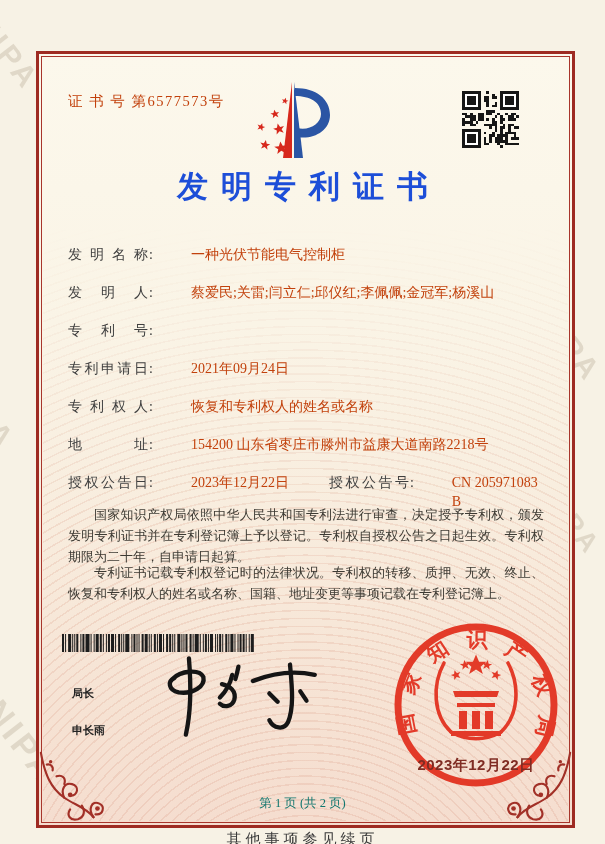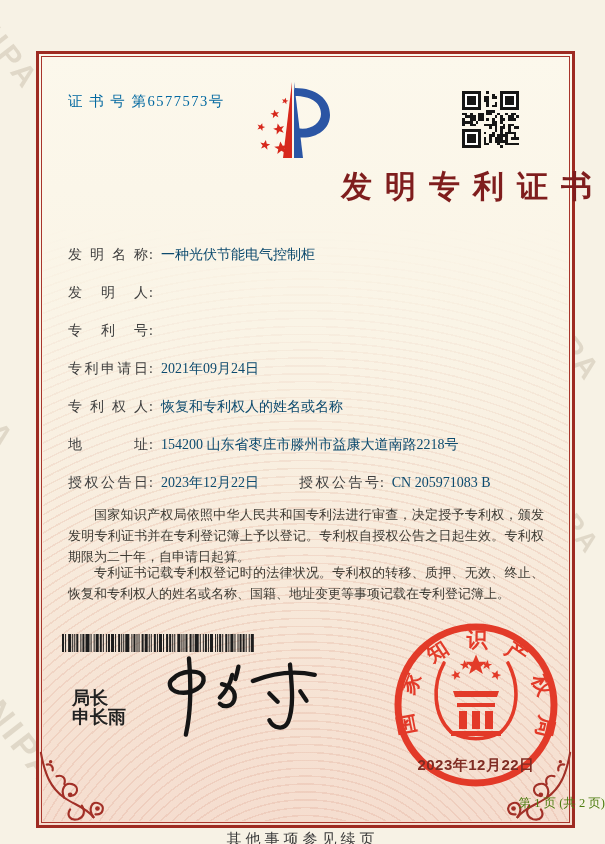--- a/index.html
+++ b/index.html
@@ -24,47 +24,47 @@
   .frame-inner{position:absolute;inset:2px;border:1px solid #a8352b;}
   .waves{position:absolute;inset:4px;pointer-events:none;
          background:repeating-radial-gradient(ellipse 140% 95% at 50% 118%,
             rgba(203,114,88,0.14) 0 1.5px, rgba(0,0,0,0) 1.5px 8px);
          -webkit-mask-image:linear-gradient(180deg,transparent 0%,transparent 22%,#000 62%);
          mask-image:linear-gradient(180deg,transparent 0%,transparent 22%,#000 62%);}
   .corner{position:absolute;width:78px;height:78px;color:#a23027;}
   .corner.br{right:-2px;bottom:-2px;}
   .corner.bl{left:-2px;bottom:-2px;transform:scaleX(-1);}
   
-  .cert-no{position:absolute;left:68px;top:92px;font-size:14.5px;letter-spacing:1.5px;color:#0369a1;}
+  .cert-no{position:absolute;left:68px;top:92px;font-size:14.5px;letter-spacing:1.5px;color:#c2410c;}
   .logo{position:absolute;left:252px;top:74px;width:90px;height:88px;}
   .qr{position:absolute;left:462px;top:91px;width:57px;height:57px;}
-  .title{position:absolute;left:0;right:0;top:166px;text-align:right;
-         font-size:31px;font-weight:700;color:#7f1d1d;letter-spacing:13px;text-indent:13px;}
+  .title{position:absolute;left:0;right:0;top:166px;text-align:center;
+         font-size:31px;font-weight:700;color:#1d4ed8;letter-spacing:13px;text-indent:13px;}
   
   .rows{position:absolute;left:68px;top:245px;width:478px;font-size:14px;}
   .frow{height:38px;display:flex;align-items:flex-start;line-height:19px;color:#3a3a3a;}
   .jlabel{display:inline-flex;justify-content:space-between;width:80px;flex:none;color:#3f3f3f;}
   .colon{flex:none;margin:0 8px 0 1px;}
-  .fval{color:#0c4a6e;}
+  .fval{color:#c2410c;margin-left:30px;}
   .fval.w1{width:102px;flex:none;}
   .pair2{display:flex;margin-left:36px;}
   
   .para{position:absolute;left:68px;width:476px;font-size:13px;line-height:21px;
         text-align:justify;text-indent:2em;color:#3d3a33;}
   .p1{top:504px;}
   .p2{top:562px;}
   
   .barcode{position:absolute;left:62px;top:634px;width:200px;height:18px;}
   .signer{position:absolute;left:72px;font-family:"Liberation Sans","DejaVu Sans",sans-serif;
-          font-size:18px;font-weight:600;color:#222;}
+          font-size:11px;font-weight:600;color:#222;}
   .signer.t{top:686px;}
-  .signer.n{top:705px;}
+  .signer.n{top:723px;}
   .sig{position:absolute;left:158px;top:652px;width:165px;height:88px;}
   .seal{position:absolute;left:391px;top:619px;width:170px;height:172px;opacity:.95;}
-  .pageinfo{position:absolute;left:0;right:0;top:795px;text-align:right;font-size:12.5px;color:#4d7c0f;}
+  .pageinfo{position:absolute;left:0;right:0;top:795px;text-align:center;font-size:12.5px;color:#0f766e;}
   .contnote{position:absolute;left:0;right:0;top:830px;text-align:center;
             font-size:15px;letter-spacing:4px;color:#3a3a3a;}
 </style>
 </head>
 <body>
 
 <div class="page">
 
   <span class="wm wm1">CNIPA</span>
   <span class="wm wm2">CNIPA</span>
@@ -274,20 +274,21 @@
         <span class="colon">:</span>
       <span class="fval">一种光伏节能电气控制柜</span>
     </div>
     <div class="frow">
       <span class="jlabel">
           <span>发</span>
           <span>明</span>
           <span>人</span>
         </span>
         <span class="colon">:</span>
+      <span class="fval">蔡爱民;关雷;闫立仁;邱仪红;李佩佩;金冠军;杨溪山</span>
     </div>
     <div class="frow">
       <span class="jlabel">
           <span>专</span>
           <span>利</span>
           <span>号</span>
         </span>
         <span class="colon">:</span>
     </div>
     <div class="frow">

